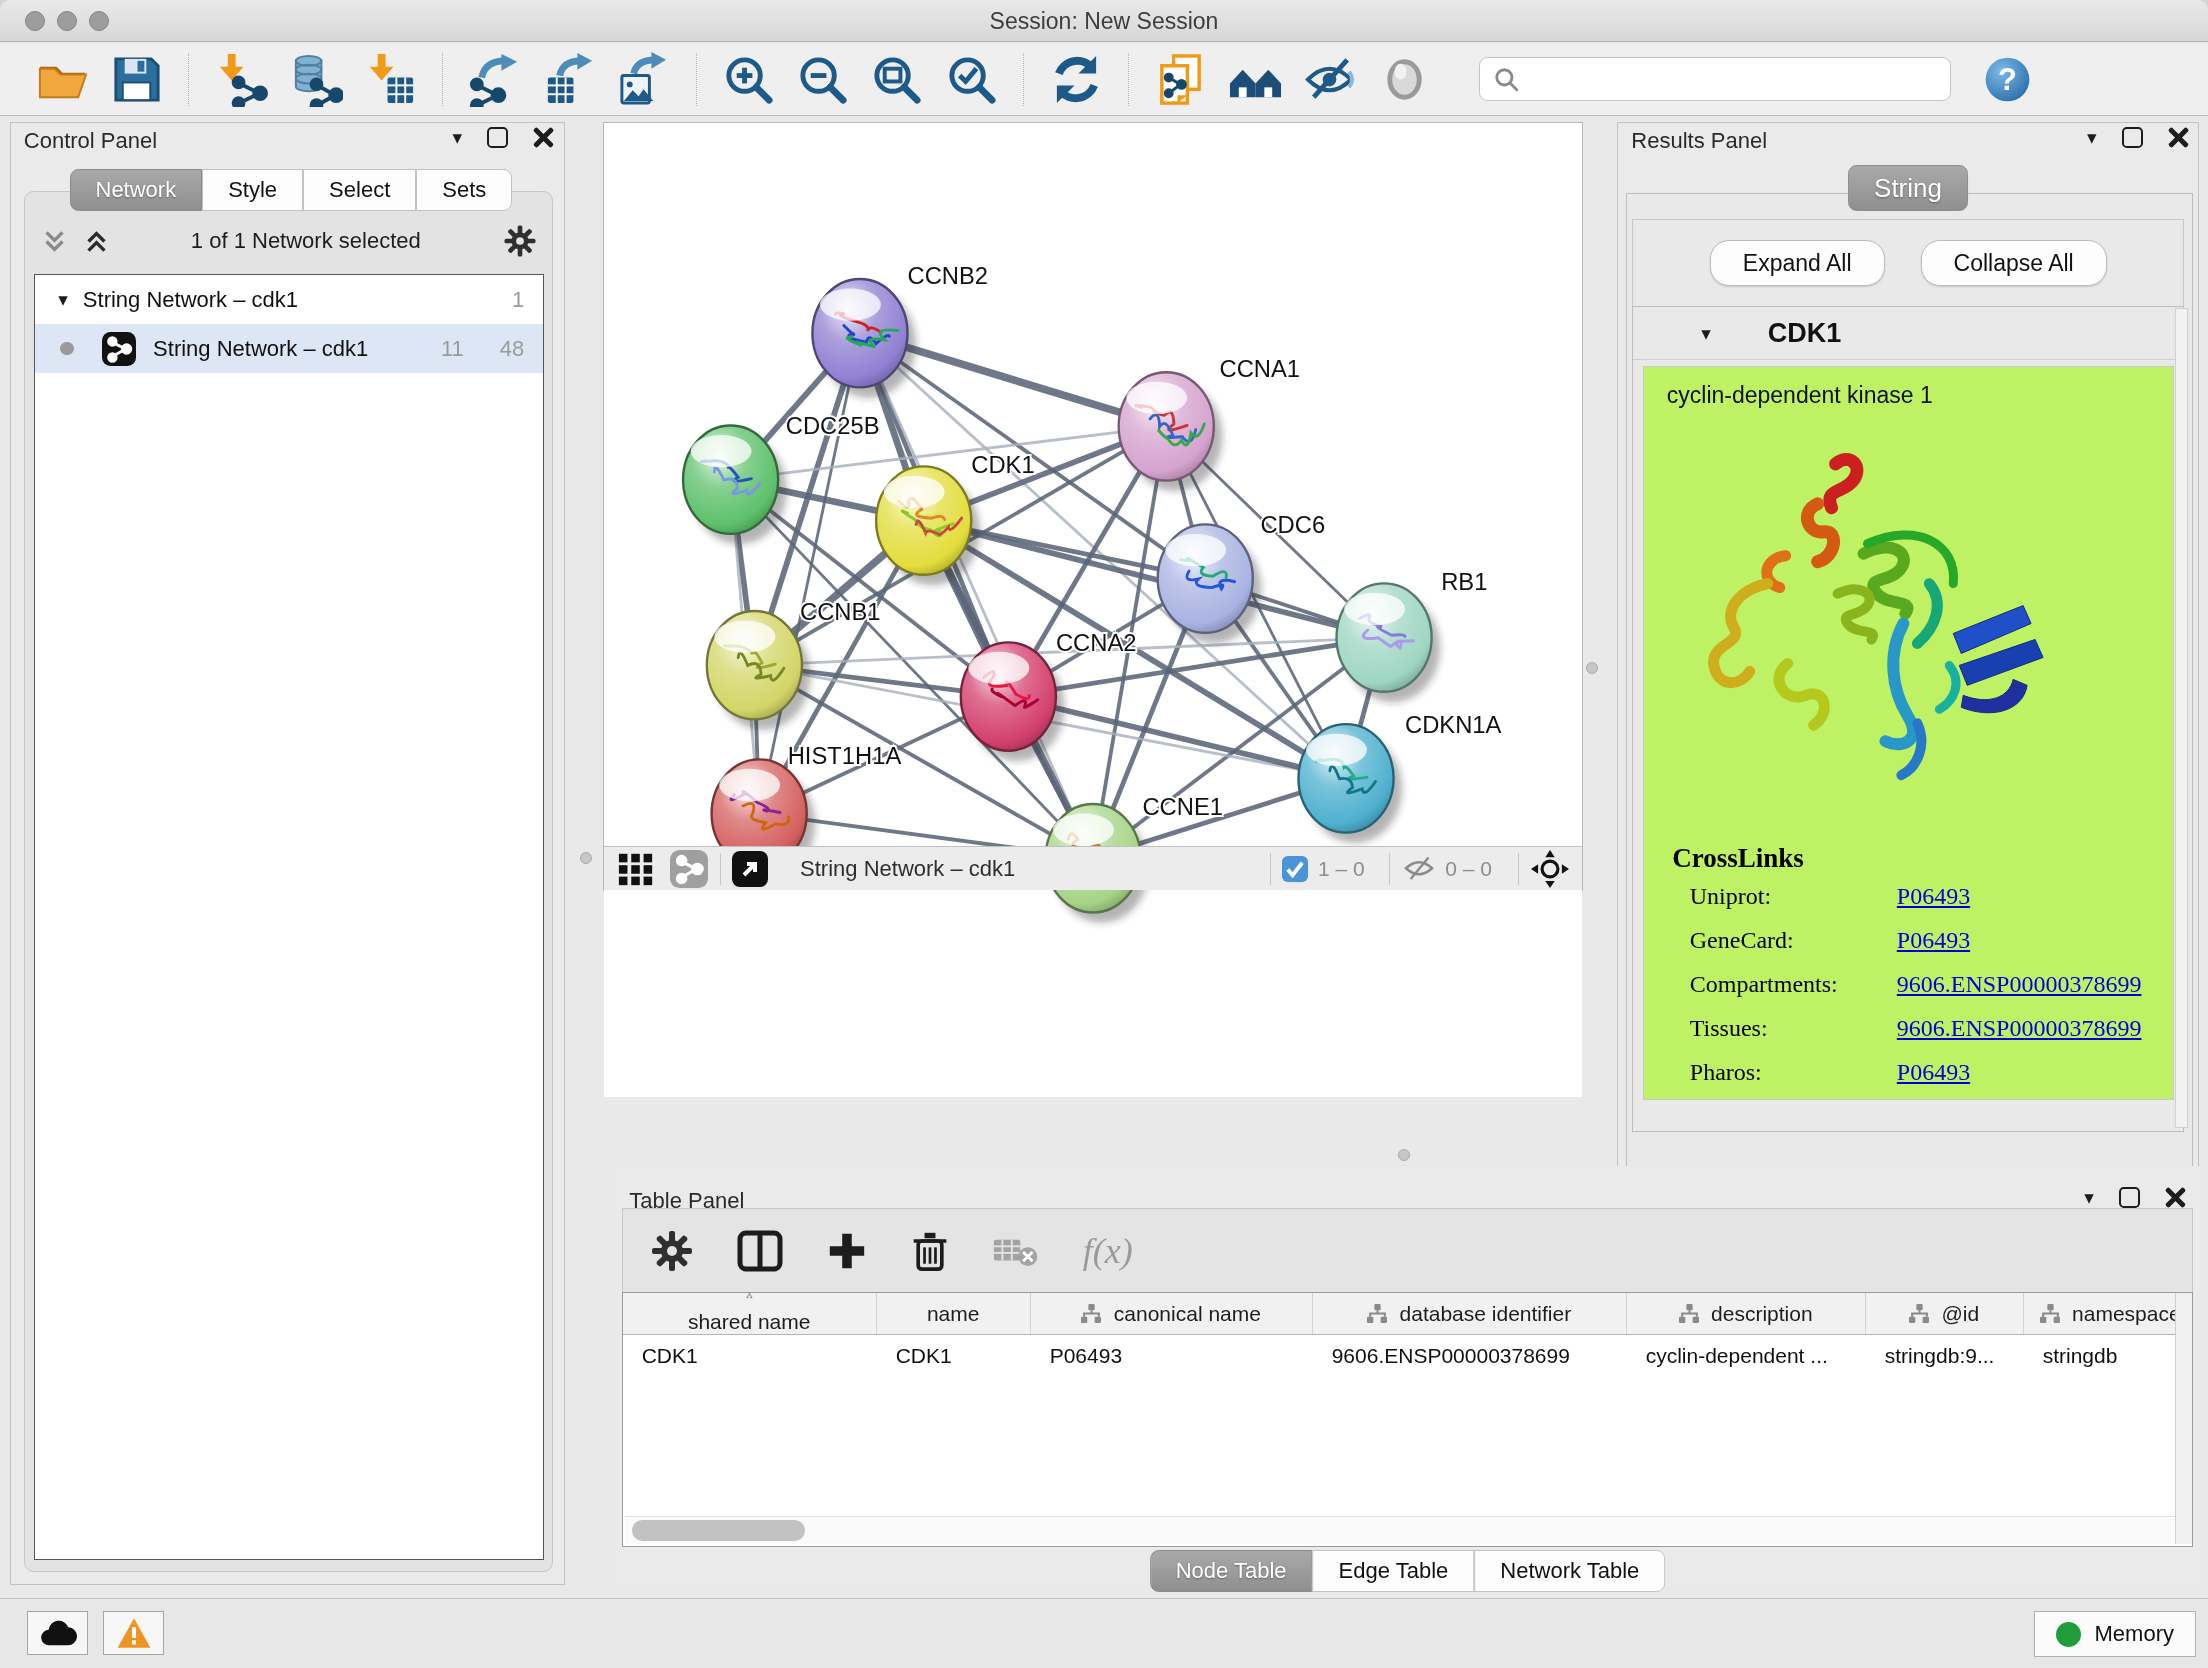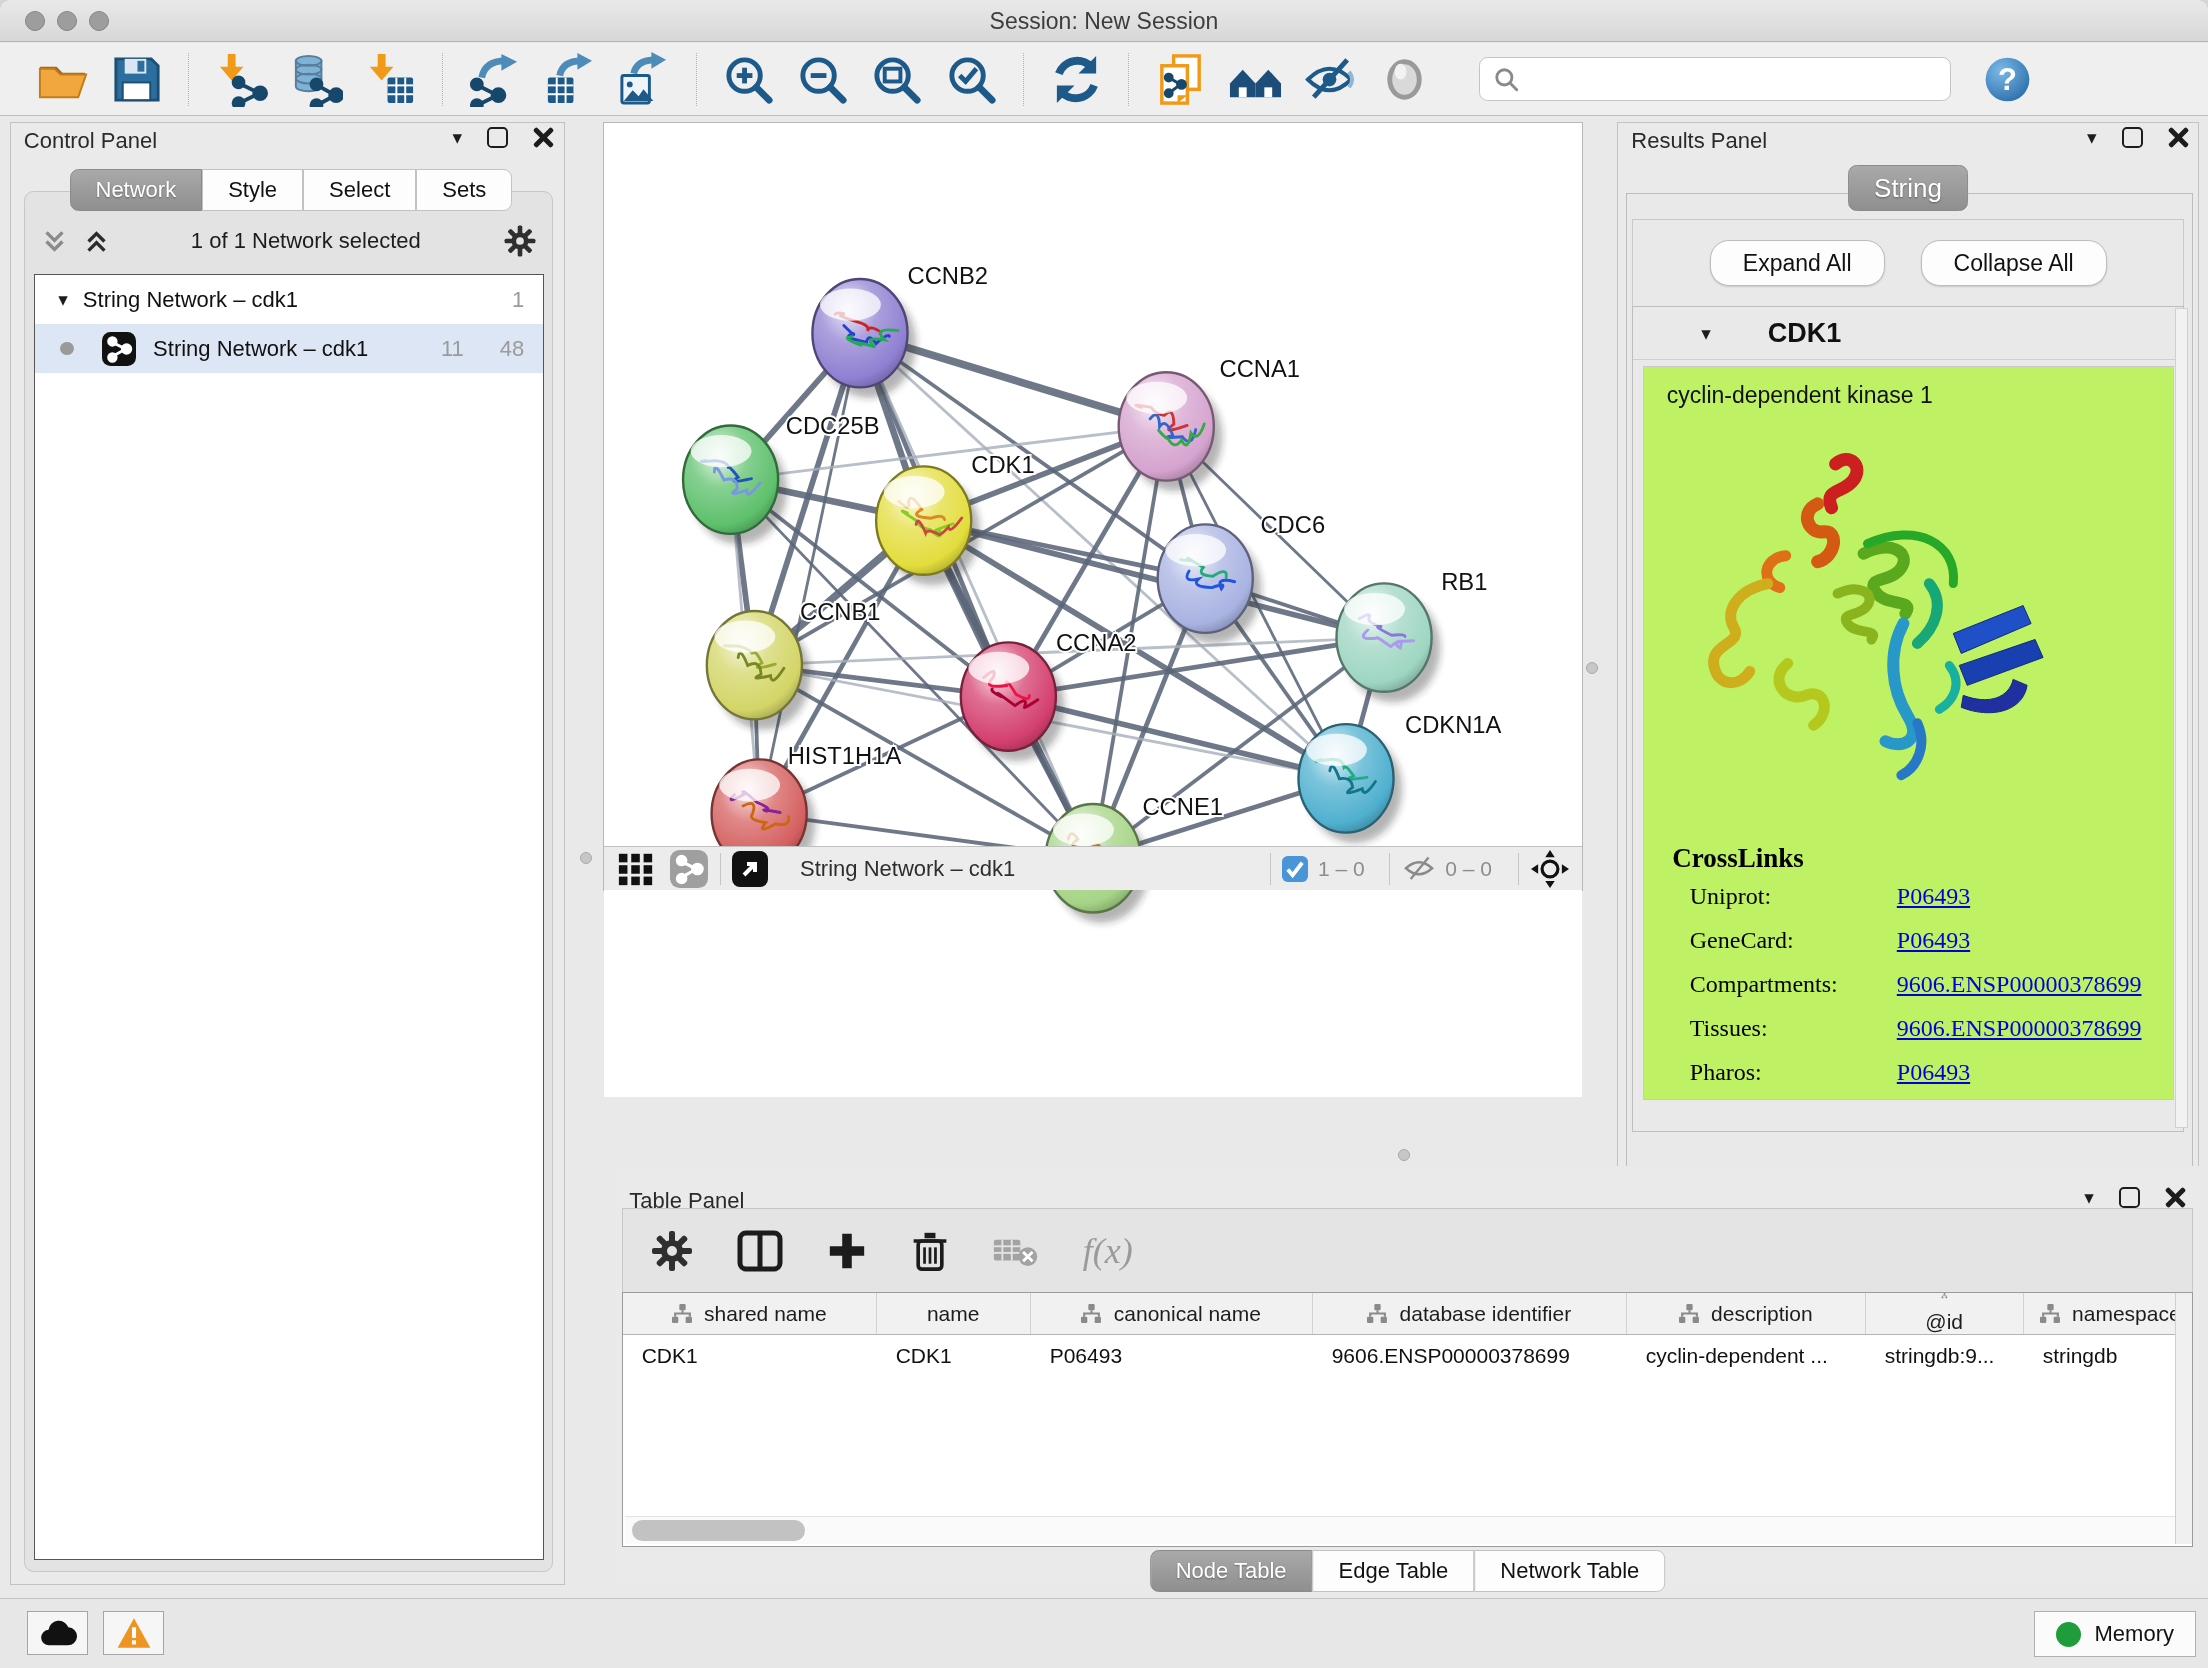--- a/index.html
+++ b/index.html
@@ -803,21 +803,21 @@
           <line x1="11" y1="8" x2="11" y2="30"></line>
             <line x1="21" y1="8" x2="21" y2="30"></line>
         </g>
         <circle cx="38" cy="26" r="10" fill="#a3a3a3"></circle>
         <path d="M33 21l10 10M43 21l-10 10" stroke="#fff" stroke-width="3"></path>
       </svg>
       <span class="fx">f(x)</span>
     </div>
     <div class="tp-table">
       <div class="thead" id="thead">
-          <div class="th" style="width: 254px;">
+          <div class="th" style="width: 254px; flex-direction: column;">
             <svg width="21" height="20" viewBox="0 0 20 19">
               <g fill="#8a8a8a">
                 <rect x="7" y="0" width="6" height="6" rx="1"></rect>
                 <rect x="0" y="12" width="6" height="6" rx="1"></rect>
                 <rect x="13" y="12" width="6" height="6" rx="1"></rect>
               </g>
               <path d="M10 6v3M3 12v-3h14v3" stroke="#8a8a8a" stroke-width="2" fill="none"></path>
             </svg>
             <span>shared name</span>
           </div>
@@ -850,21 +850,21 @@
             <svg width="21" height="20" viewBox="0 0 20 19">
               <g fill="#8a8a8a">
                 <rect x="7" y="0" width="6" height="6" rx="1"></rect>
                 <rect x="0" y="12" width="6" height="6" rx="1"></rect>
                 <rect x="13" y="12" width="6" height="6" rx="1"></rect>
               </g>
               <path d="M10 6v3M3 12v-3h14v3" stroke="#8a8a8a" stroke-width="2" fill="none"></path>
             </svg>
             <span>description</span>
           </div>
-          <div class="th" style="width: 158px; flex-direction: column;">
+          <div class="th" style="width: 158px;">
             <svg width="21" height="20" viewBox="0 0 20 19">
               <g fill="#8a8a8a">
                 <rect x="7" y="0" width="6" height="6" rx="1"></rect>
                 <rect x="0" y="12" width="6" height="6" rx="1"></rect>
                 <rect x="13" y="12" width="6" height="6" rx="1"></rect>
               </g>
               <path d="M10 6v3M3 12v-3h14v3" stroke="#8a8a8a" stroke-width="2" fill="none"></path>
             </svg>
             <span>@id</span>
           </div>

